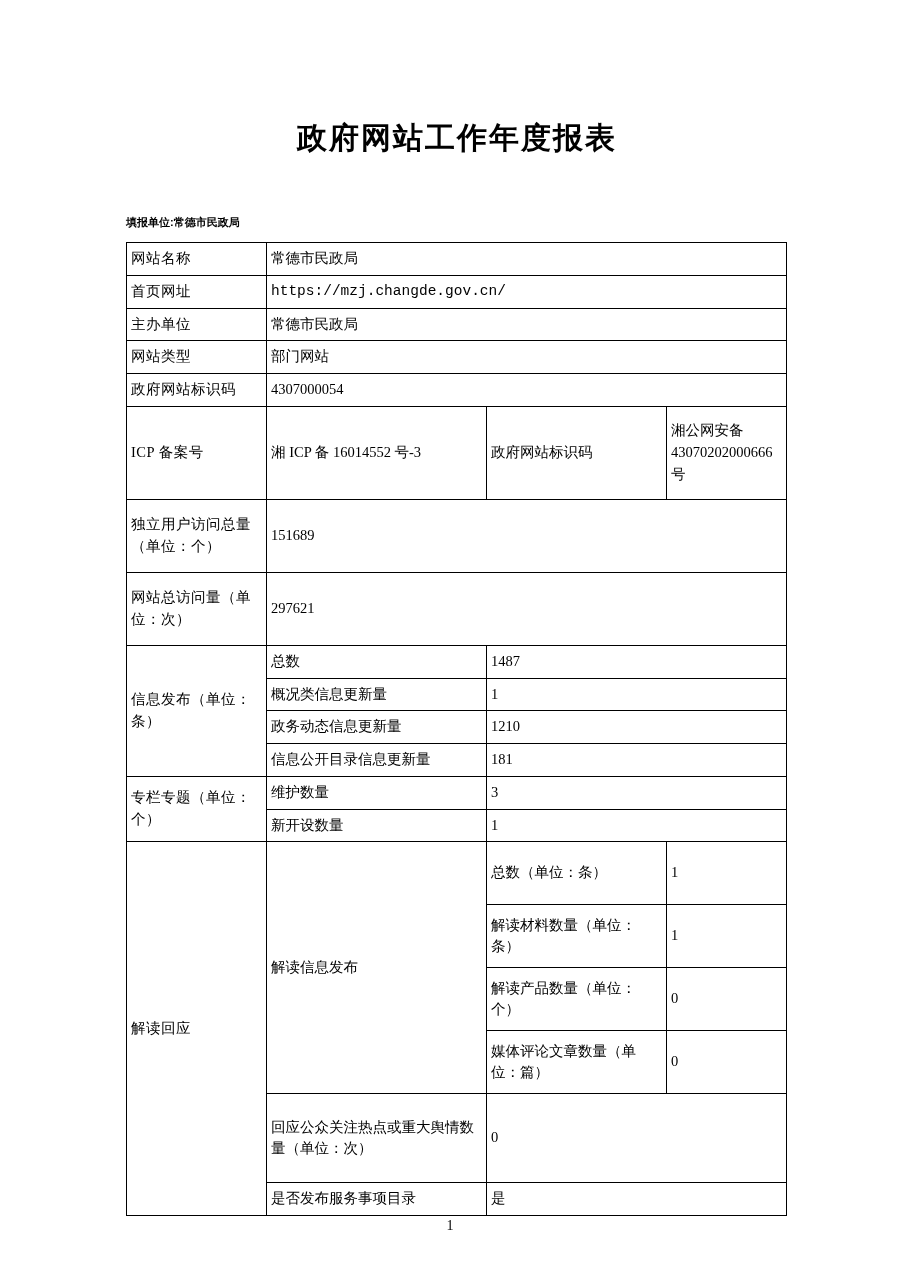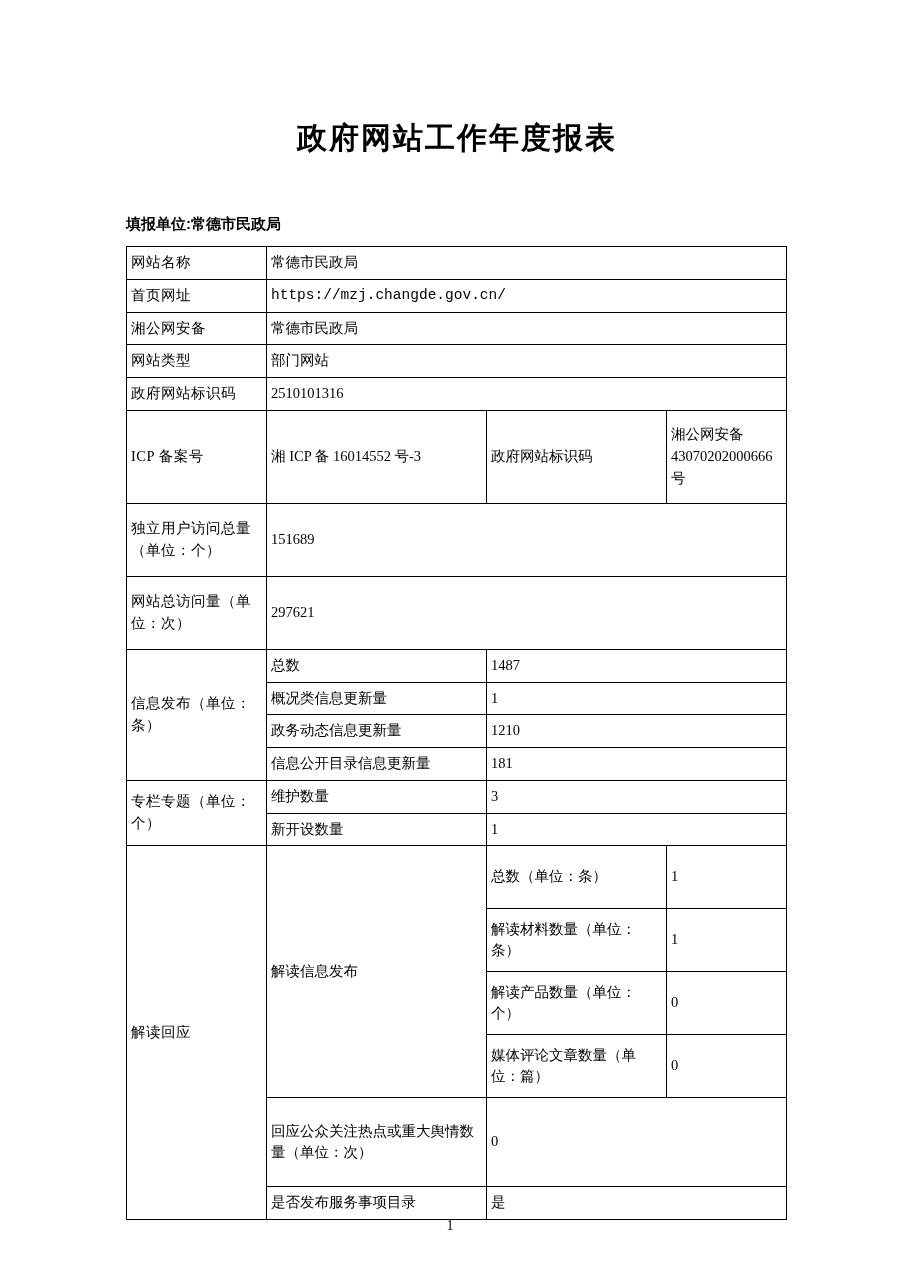--- a/index.html
+++ b/index.html
@@ -31,21 +31,21 @@
   }
   .doc-subtitle {
     text-align: center;
     font-size: 17px;
     margin-top: 42px;
     letter-spacing: 1px;
   }
   .filler-line {
     margin-top: 56px;
     margin-left: 60px;
-    font-size: 15px;
+    font-size: 11px;
     font-weight: bold;
     font-family: Liberation Sans, sans-serif;
   }
   table.report {
     margin-top: 12px;
     margin-left: 60px;
     border-collapse: collapse;
     width: 660px;
     table-layout: fixed;
   }
@@ -99,30 +99,30 @@
     <tbody>
       <tr class="row-h">
         <td class="label">网站名称</td>
         <td colspan="4">常德市民政局</td>
       </tr>
       <tr class="row-h">
         <td class="label">首页网址</td>
         <td colspan="4" class="value-mono">https://mzj.changde.gov.cn/</td>
       </tr>
       <tr class="row-h">
-        <td class="label">湘公网安备</td>
+        <td class="label">主办单位</td>
         <td colspan="4">常德市民政局</td>
       </tr>
       <tr class="row-h">
         <td class="label">网站类型</td>
         <td colspan="4">部门网站</td>
       </tr>
       <tr class="row-h">
         <td class="label">政府网站标识码</td>
-        <td colspan="4">2510101316</td>
+        <td colspan="4">4307000054</td>
       </tr>
       <tr>
         <td class="label tall" style="height:82px">ICP 备案号</td>
         <td colspan="2">湘 ICP 备 16014552 号-3</td>
         <td>政府网站标识码</td>
         <td>湘公网安备 43070202000666 号</td>
       </tr>
       <tr>
         <td class="label" style="height:62px">独立用户访问总量（单位：个）</td>
         <td colspan="4">151689</td>

